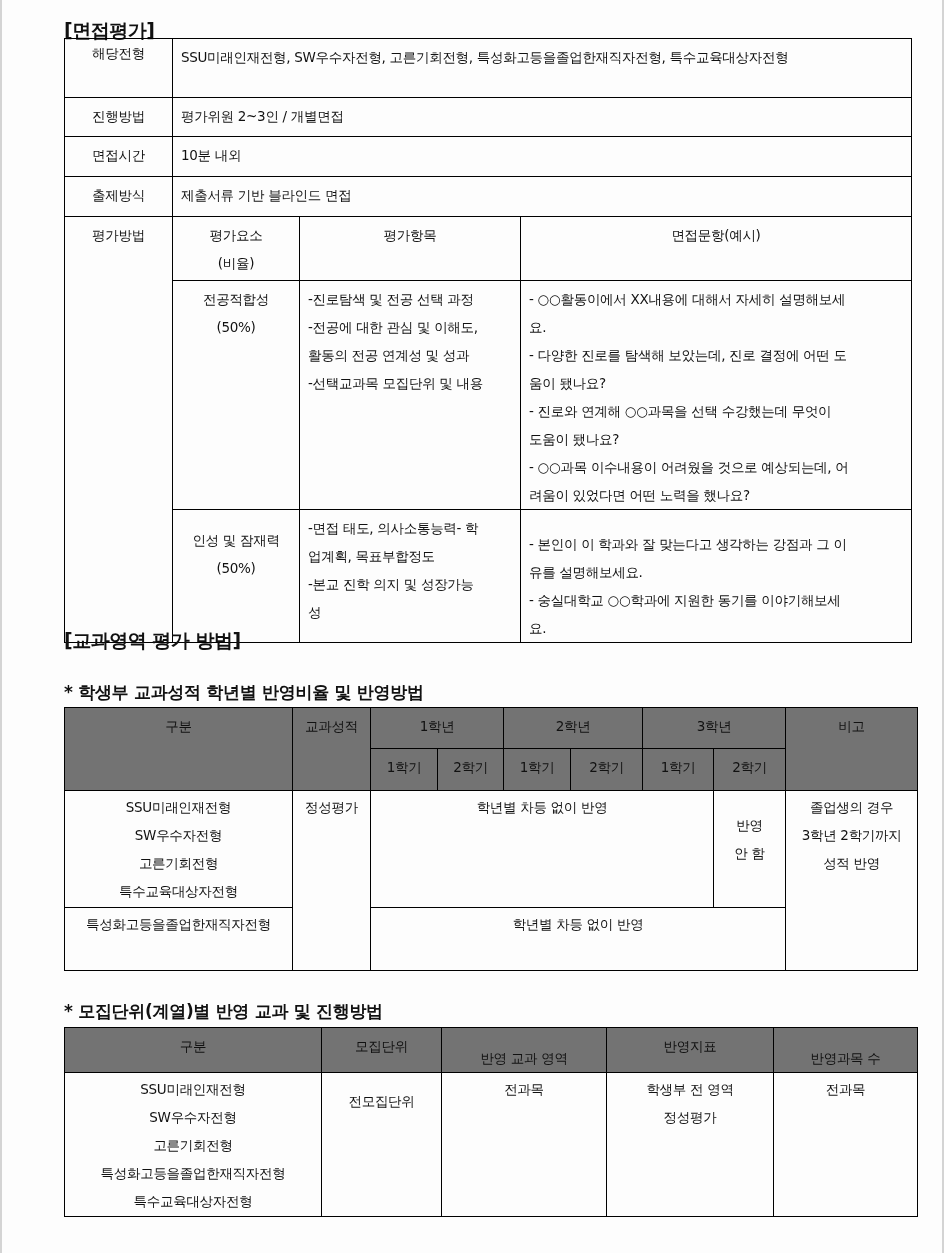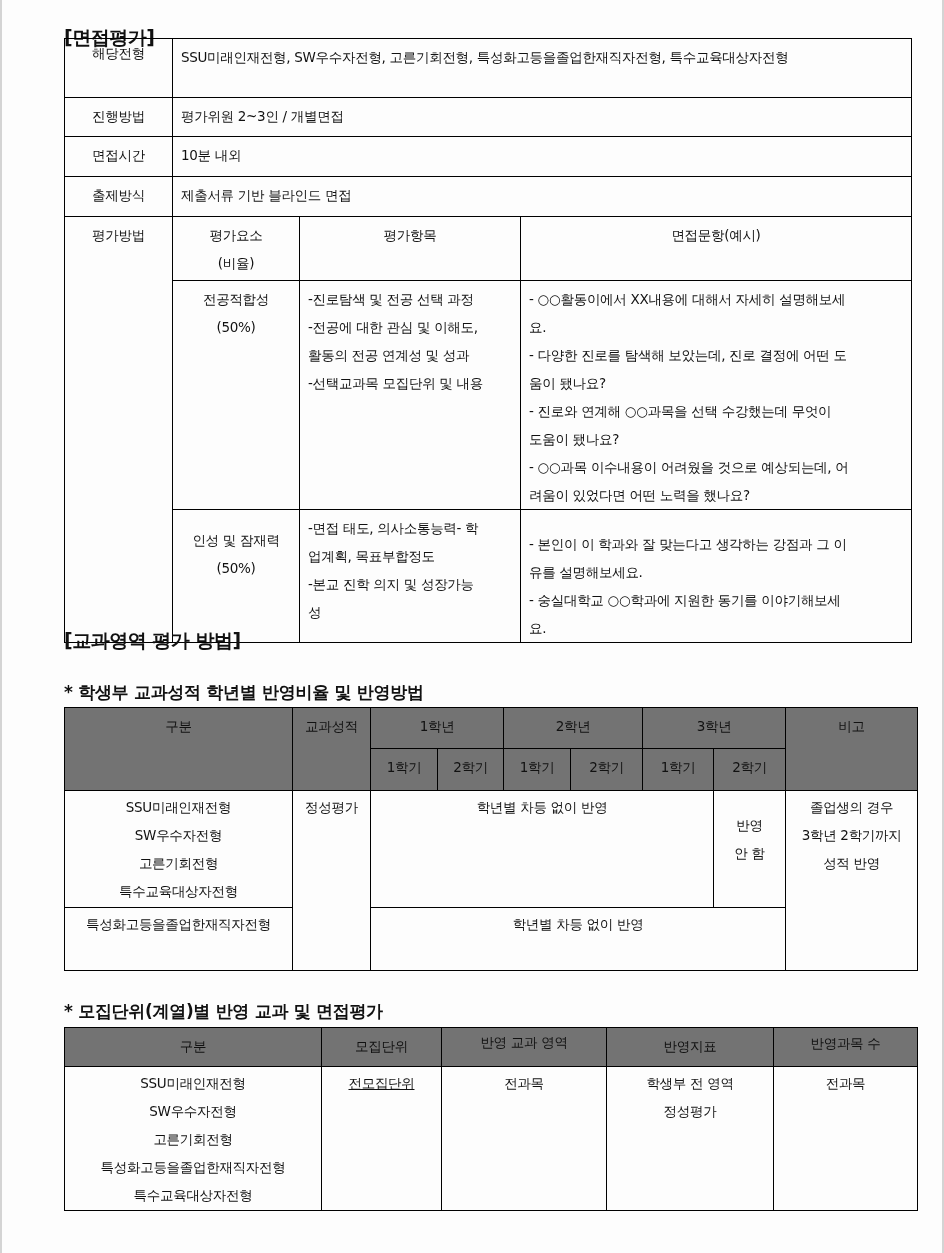--- a/index.html
+++ b/index.html
@@ -16,21 +16,21 @@
   td.c { text-align:center; }
   td.hd { background:#737373; text-align:center; }
   .line { display:block; }
 </style>
 </head>
 <body>
 
 <div class="edge-l"></div>
 <div class="edge-r"></div>
 
-<div class="h1" style="top:25px;">[면접평가]</div>
+<div class="h1" style="top:18px;">[면접평가]</div>
 
 <table style="left:64px; top:38px; width:847px;">
   <colgroup>
       <col style="width:108px">
       <col style="width:127px">
       <col style="width:221px">
       <col style="width:391px">
     </colgroup>
   <tbody>
       <tr style="height:59px;">
@@ -152,47 +152,47 @@
       <span class="line">성적 반영</span>
     </td>
   </tr>
   <tr style="height:63px;">
     <td class="c" style="padding:2px 0 0 0;">특성화고등을졸업한재직자전형</td>
     <td colspan="6" class="c" style="padding-top:2px;">학년별 차등 없이 반영</td>
   </tr>
 </tbody>
   </table>
 
-<div class="h2" style="top:1000px;">* 모집단위(계열)별 반영 교과 및 면접평가</div>
+<div class="h2" style="top:1000px;">* 모집단위(계열)별 반영 교과 및 진행방법</div>
 
 <table style="left:64px; top:1027px; width:853px;">
   <colgroup>
     <col style="width:257px">
       <col style="width:120px">
       <col style="width:165px">
       <col style="width:167px">
       <col style="width:144px">
   </colgroup>
   <tbody>
       <tr style="height:39px;">
     <td class="hd" style="padding-top:4px;">구분</td>
     <td class="hd" style="padding-top:4px;">모집단위</td>
-    <td class="hd" style="padding-top:0;">반영 교과 영역</td>
+    <td class="hd" style="padding-top:16px;">반영 교과 영역</td>
     <td class="hd" style="padding-top:4px;">반영지표</td>
-    <td class="hd" style="padding-top:1px;">반영과목 수</td>
+    <td class="hd" style="padding-top:16px;">반영과목 수</td>
   </tr>
   <tr style="height:144px;">
     <td class="c" style="padding:2px 0 0 0;">
       <span class="line">SSU미래인재전형</span>
       <span class="line">SW우수자전형</span>
       <span class="line">고른기회전형</span>
       <span class="line">특성화고등을졸업한재직자전형</span>
       <span class="line">특수교육대상자전형</span>
     </td>
-    <td class="c" style="padding-top:2px;text-decoration:underline;">전모집단위</td>
+    <td class="c" style="padding-top:14px;">전모집단위</td>
     <td class="c" style="padding-top:2px;">전과목</td>
     <td class="c" style="padding-top:2px;">
       <span class="line">학생부 전 영역</span>
       <span class="line">정성평가</span>
     </td>
     <td class="c" style="padding-top:2px;">전과목</td>
   </tr>
 </tbody>
   </table>
 

